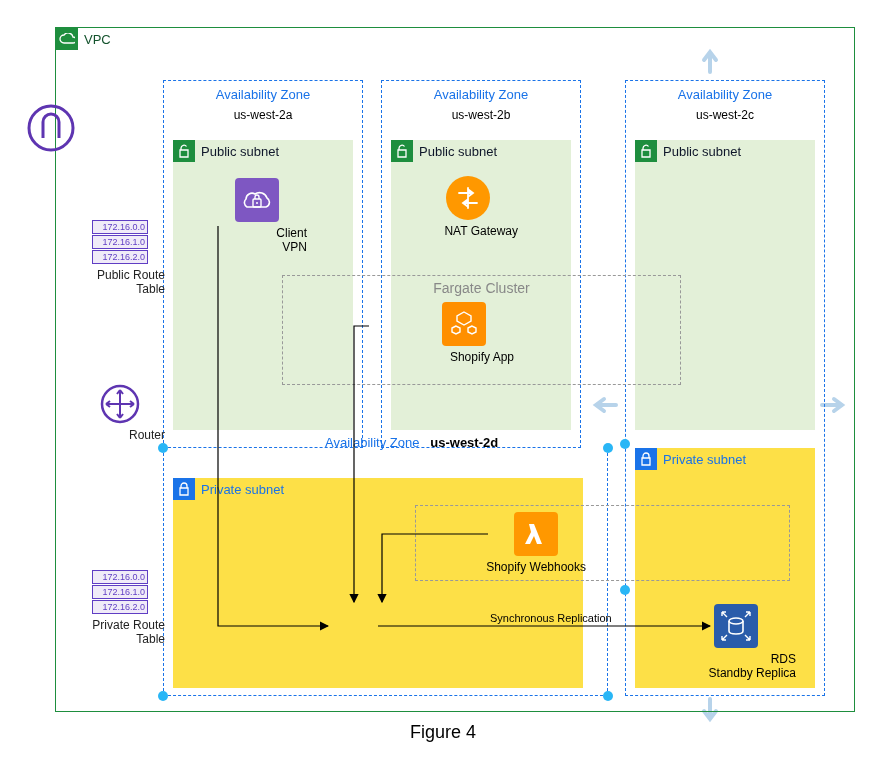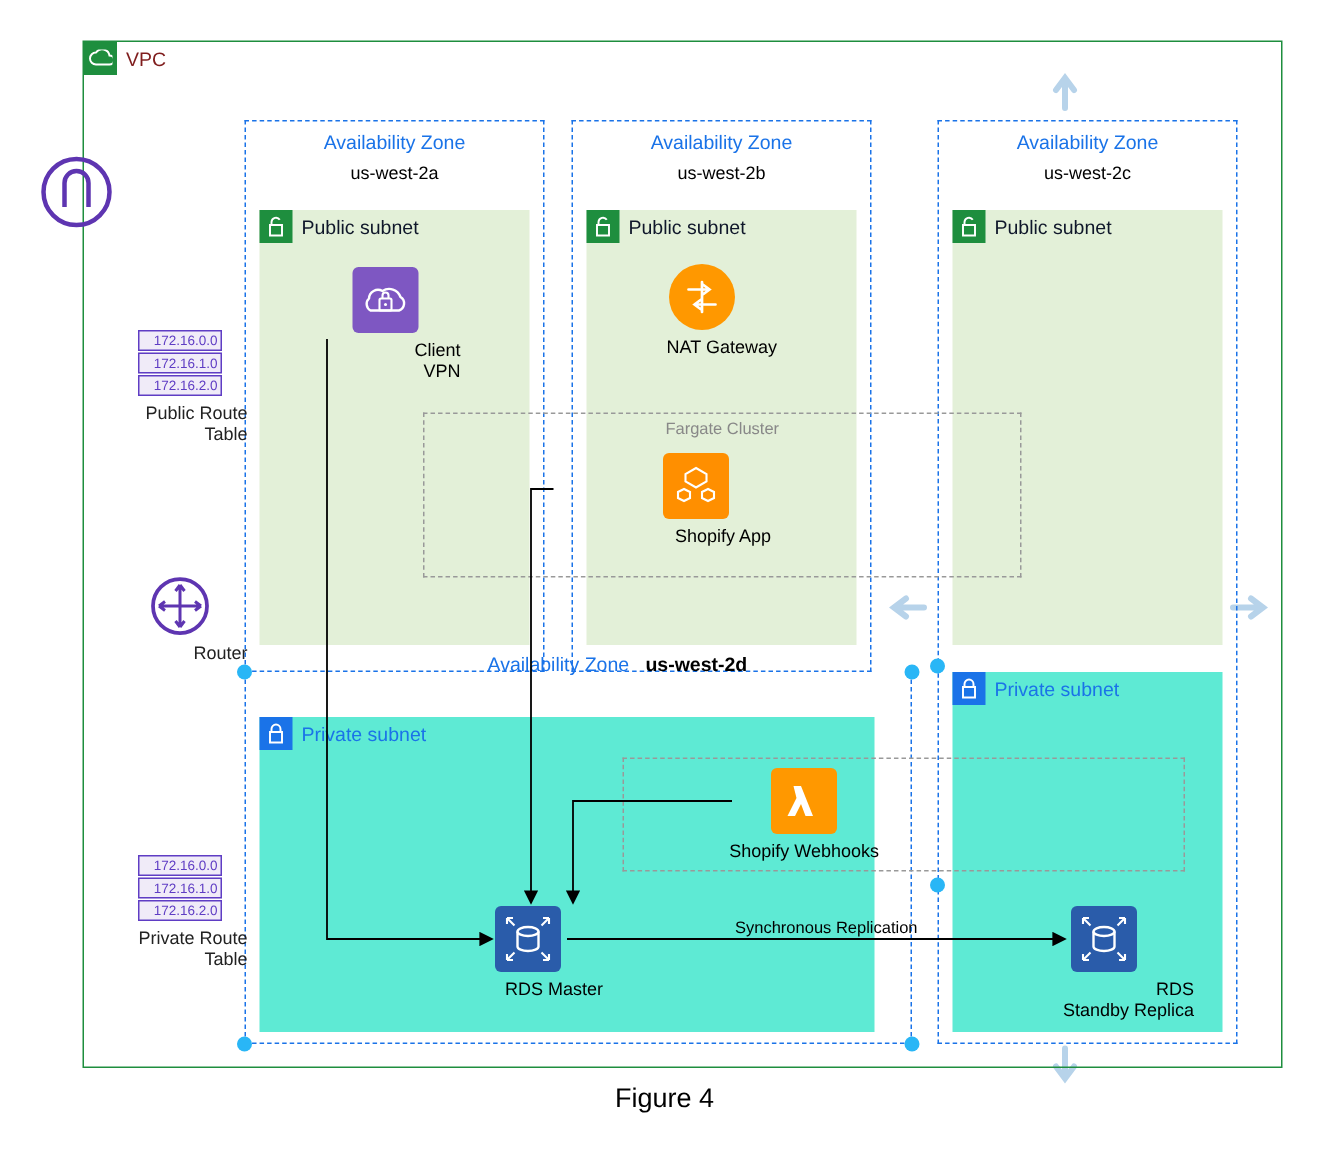--- a/index.html
+++ b/index.html
@@ -1,38 +1,38 @@
 <!DOCTYPE html>
 <html><head>
 <meta charset="utf-8">
 <style>
   * { box-sizing: border-box; margin: 0; padding: 0; }
   body { font-family: Arial, Helvetica, sans-serif; background: #fff; width: 886px; height: 768px; position: relative; }
   .canvas { position: relative; width: 886px; height: 768px; }
   .vpc-box { position: absolute; left: 55px; top: 27px; width: 800px; height: 685px; border: 1px solid #1e8e3e; }
   .vpc-header { position: absolute; left: 0; top: 0; display: flex; align-items: center; gap: 6px; }
   .vpc-badge { width: 22px; height: 22px; background: #1e8e3e; display: flex; align-items: center; justify-content: center; }
-  .vpc-label { color: #7f1d1d; font-size: 13px; }
+  .vpc-label { color: #14532d; font-size: 13px; }
   .az-box { position: absolute; border: 1.5px dashed #1a73e8; text-align: center; }
   .az-title { color: #1a73e8; font-size: 13px; margin-top: 6px; }
   .az-id { color: #000; font-size: 12px; margin-top: 6px; }
   .subnet { position: absolute; }
   .subnet.pub { background: #e3f0d8; }
-  .subnet.priv { background: #5eead4; }
+  .subnet.priv { background: #fde047; }
   .subnet-header { position: absolute; left: 0; top: 0; display: flex; align-items: center; gap: 6px; }
   .s-badge { width: 22px; height: 22px; display: flex; align-items: center; justify-content: center; }
   .s-badge.pub { background: #1e8e3e; }
   .s-badge.priv { background: #1a73e8; }
   .s-label.pub { color: #0f172a; font-size: 13px; }
   .s-label.priv { color: #1a73e8; font-size: 13px; }
   .item { position: absolute; width: 100px; text-align: right; }
   .item-icon { width: 44px; height: 44px; margin: 0 auto; border-radius: 4px; display: flex; align-items: center; justify-content: center; }
   .item-label { font-size: 12px; color: #000; margin-top: 4px; line-height: 1.2; }
   .fargate-box { position: absolute; border: 1.5px dashed #999; }
-  .fargate-label { position: absolute; top: 4px; left: 50%; transform: translateX(-50%); color: #888; font-size: 11px; }
+  .fargate-label { position: absolute; top: 4px; left: 50%; transform: translateX(-50%); color: #888; font-size: 14px; }
   .lambda-box { position: absolute; border: 1.5px dashed #999; }
   .left-item { position: absolute; width: 90px; text-align: right; font-size: 12px; color: #222; }
   .rt-box { border: 1px solid #5f3dc4; color: #5f3dc4; font-size: 9px; padding: 1px 2px; margin-bottom: 1px; background: #f0ebf8; }
   .caption { position: absolute; left: 0; right: 0; text-align: center; font-size: 18px; color: #000; }
   svg.arrows { position: absolute; left: 0; top: 0; pointer-events: none; }
   .dot { fill: #29b6f6; }
   .ghost-arrow { position: absolute; color: #b7d3ea; }
 </style>
 </head>
 <body>
@@ -181,30 +181,20 @@
 
   <div class="item" style="left:486px;top:512px">
     <div class="item-icon" style="background:#ff9800">
       <svg width="24" height="28" viewBox="0 0 24 28">
           <path d="M5 4h5l8 20h-5l-3-8-4 8H1l6-12-2-8z" fill="#fff"></path>
         </svg>
     </div>
     <div class="item-label">Shopify Webhooks</div>
   </div>
 
-  <div class="item" style="left:302px;top:604px">
-    <div class="item-icon" style="background:#2a5caa">
-      <svg width="34" height="34" viewBox="0 0 34 34">
-          <ellipse cx="17" cy="12" rx="7" ry="3" fill="none" stroke="#fff" stroke-width="1.6"></ellipse>
-          <path d="M10 12v10c0 1.7 3.1 3 7 3s7-1.3 7-3V12" fill="none" stroke="#fff" stroke-width="1.6"></path>
-          <path d="M3 3l5 5M3 3h4M3 3v4 M31 3l-5 5M31 3h-4M31 3v4 M3 31l5-5M3 31h4M3 31v-4 M31 31l-5-5M31 31h-4M31 31v-4" stroke="#fff" stroke-width="1.4" fill="none"></path>
-        </svg>
-    </div>
-    <div class="item-label">RDS Master</div>
-  </div>
 
   <div class="item" style="left:676px;top:604px;width:120px">
     <div class="item-icon" style="background:#2a5caa">
       <svg width="34" height="34" viewBox="0 0 34 34">
           <ellipse cx="17" cy="12" rx="7" ry="3" fill="none" stroke="#fff" stroke-width="1.6"></ellipse>
           <path d="M10 12v10c0 1.7 3.1 3 7 3s7-1.3 7-3V12" fill="none" stroke="#fff" stroke-width="1.6"></path>
           <path d="M3 3l5 5M3 3h4M3 3v4 M31 3l-5 5M31 3h-4M31 3v4 M3 31l5-5M3 31h4M3 31v-4 M31 31l-5-5M31 31h-4M31 31v-4" stroke="#fff" stroke-width="1.4" fill="none"></path>
         </svg>
     </div>
     <div class="item-label" style="white-space:pre-line">RDS

